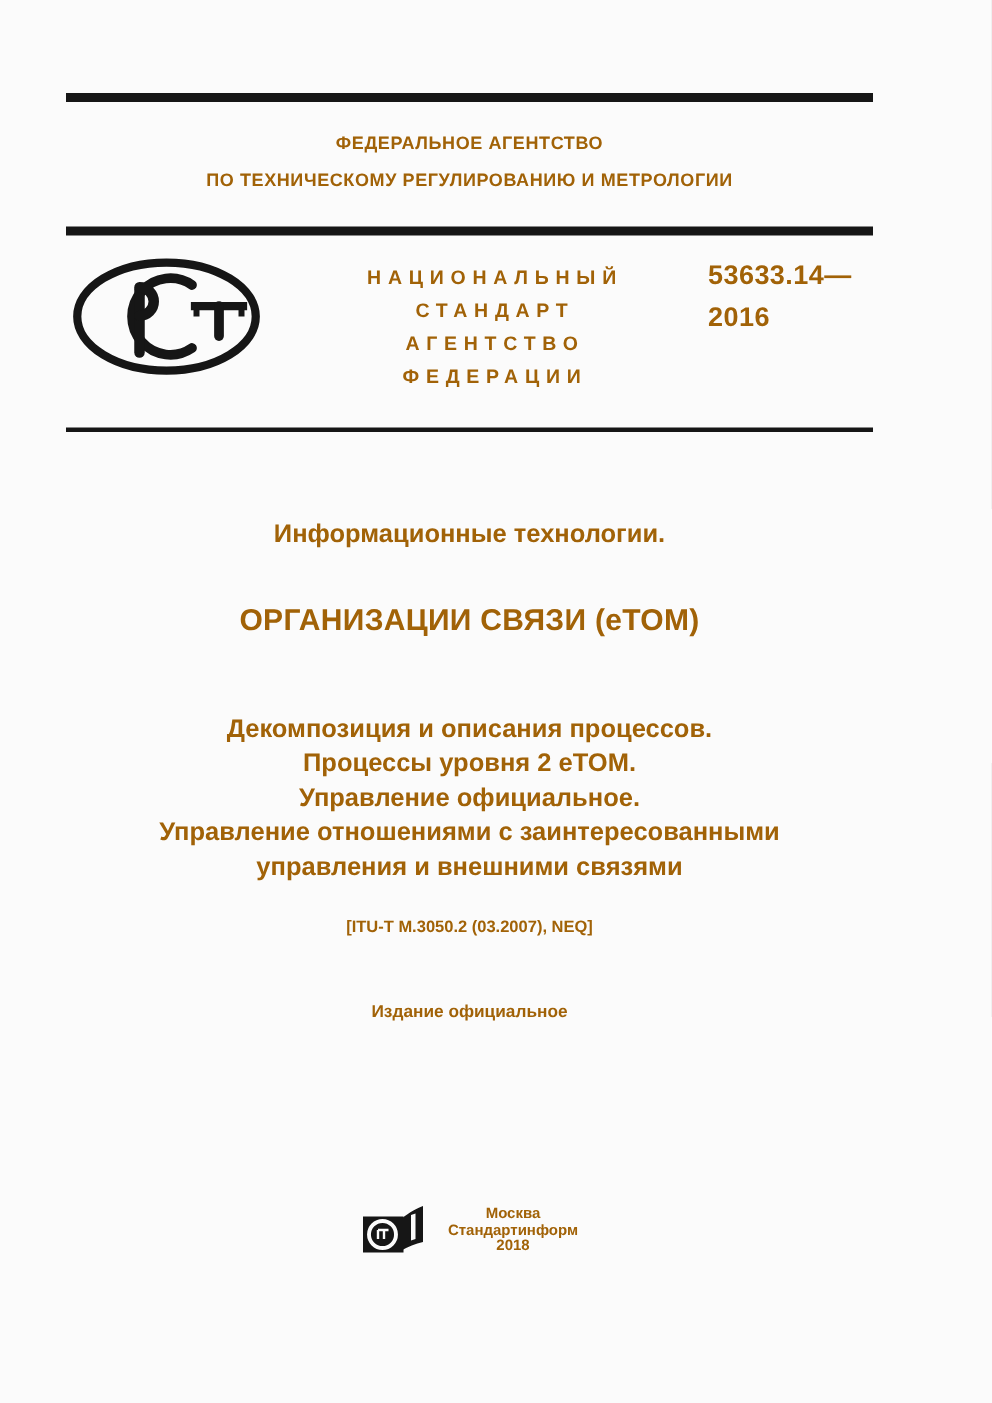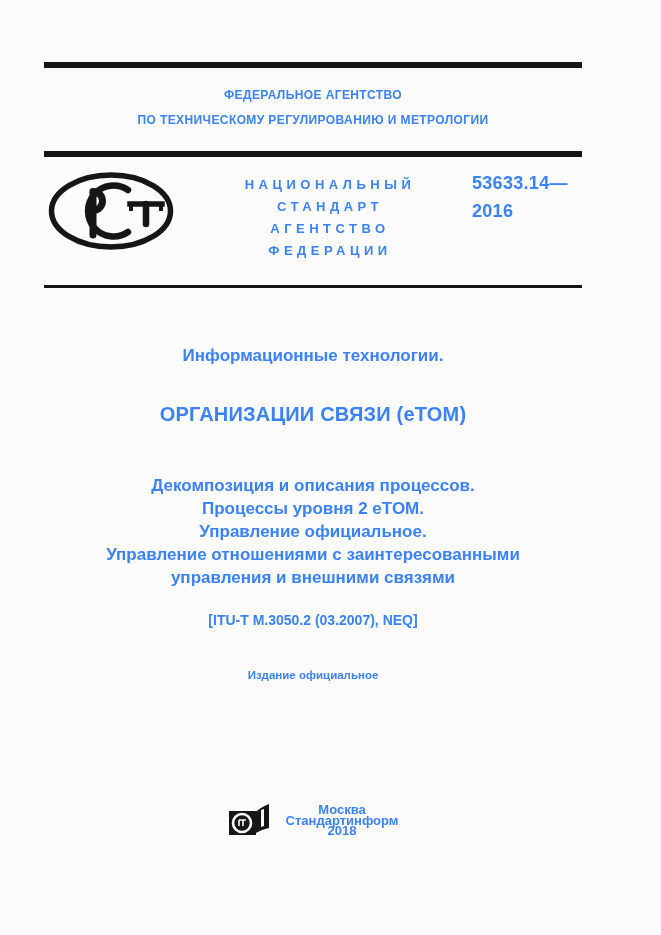--- a/index.html
+++ b/index.html
@@ -2,21 +2,21 @@
 <html><head>
 <meta charset="utf-8">
 <style>
   html,body { margin:0; padding:0; background:#e8e8e8; }
   .page {
     position:relative;
     width:661px; height:935px;
     margin:0 auto;
     background:#fbfbfb;
     font-family:"Liberation Sans", sans-serif;
-    color:#3b82f6;
+    color:#a16207;
     overflow:hidden;
   }
   .rule { position:absolute; left:44px; width:538px; background:#161616; }
   .rule.thick { height:6px; }
   .rule.thin  { height:3px; }
 
   .centered { position:absolute; left:44px; width:538px; text-align:center; }
 
   .agency-line { font-size:12px; font-weight:bold; letter-spacing:.4px; }
 
@@ -29,29 +29,29 @@
   }
   .gost-num {
     position:absolute; left:472px; top:169px;
     font-size:18px; font-weight:bold; line-height:28px;
     letter-spacing:.3px;
   }
 
   .domain-title { top:344px; font-size:17px; font-weight:bold; line-height:23px; }
   .main-title   { top:401px; font-size:20px; font-weight:bold; line-height:26px; letter-spacing:.2px; }
   .sub-title    { top:474px; font-size:17px; font-weight:bold; line-height:23px; }
-  .itu-ref      { top:612px; font-size:14px; font-weight:bold; }
+  .itu-ref      { top:612px; font-size:11px; font-weight:bold; }
   .edition      { top:669px; font-size:11.5px; font-weight:bold; }
 
   .imprint {
     position:absolute; left:44px; top:804px; width:538px;
     display:flex; align-items:center; justify-content:center; gap:16px;
   }
   .imprint-text {
-    text-align:center; font-size:13px; font-weight:bold; line-height:10.5px;
+    text-align:center; font-size:10px; font-weight:bold; line-height:10.5px;
   }
   .pub-logo { width:42px; height:34px; flex:0 0 auto; }
 </style>
 </head>
 <body>
 
 <div class="page">
 
   <div class="rule thick" style="top:62px;"></div>
   <div class="centered agency-line" style="top:88px;">ФЕДЕРАЛЬНОЕ АГЕНТСТВО</div>

